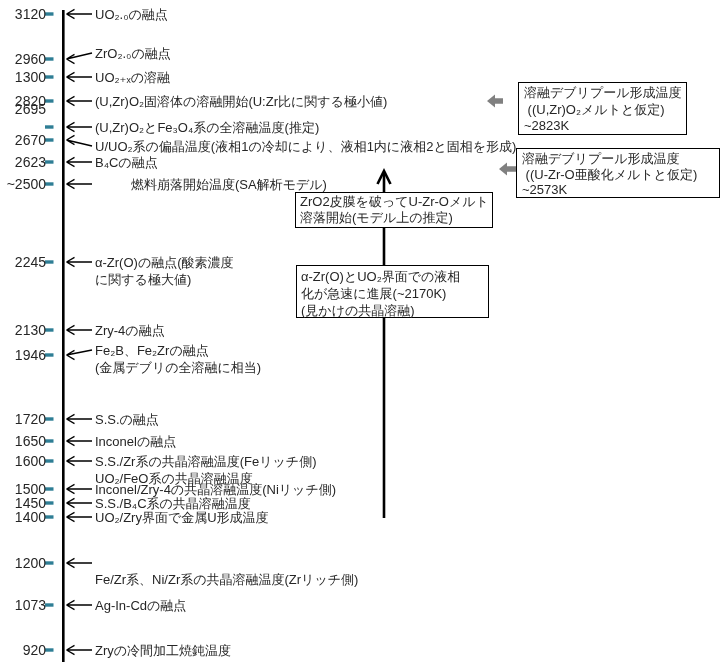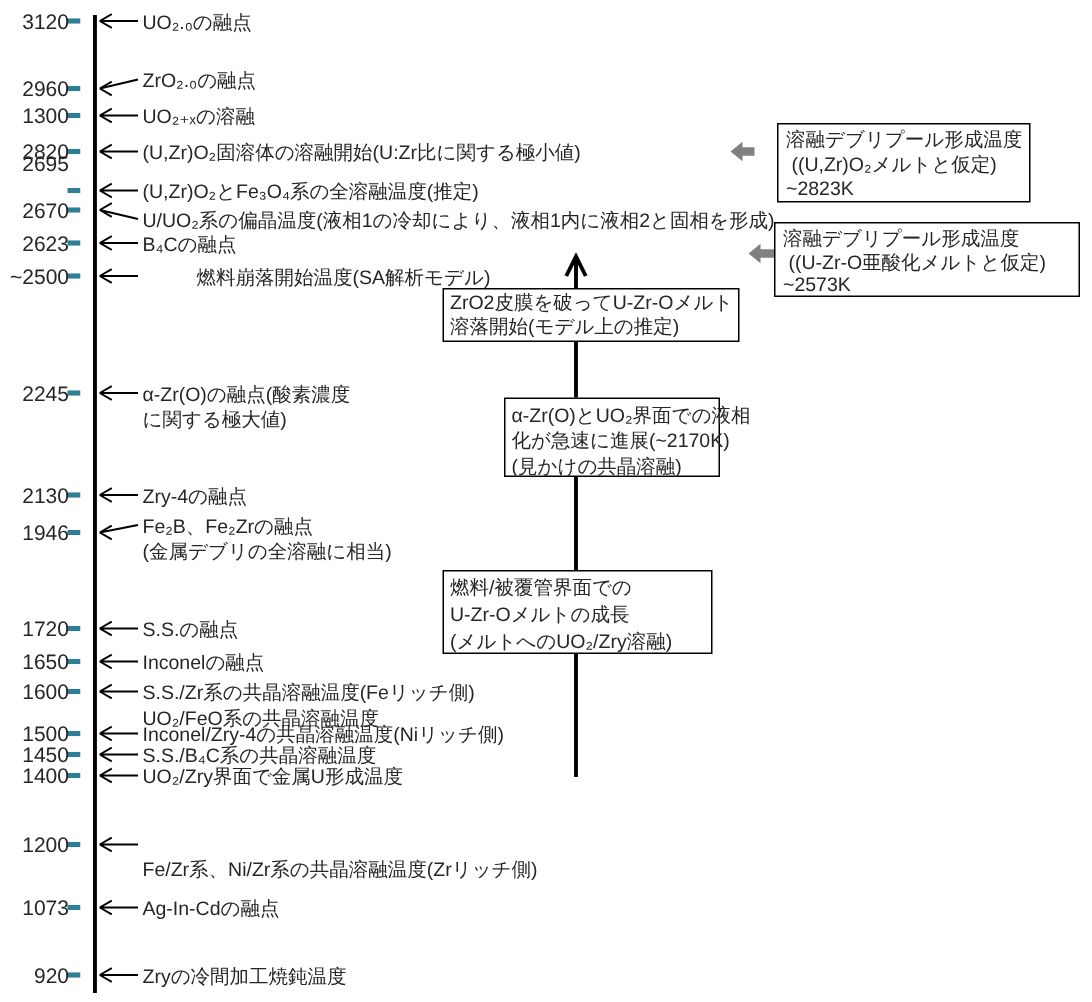--- a/index.html
+++ b/index.html
@@ -14,21 +14,21 @@
   }
   .evt{
     position:absolute;left:95px;font-size:13px;line-height:17px;
     color:#262626;white-space:pre;z-index:2;
   }
   .box{
     position:absolute;background:#ffffff;border:1.4px solid #000000;
     color:#262626;font-size:13px;white-space:pre;box-sizing:border-box;z-index:3;
   }
   .pos-b1{left:295px;top:192px;width:198px;height:36px;line-height:16px;padding:1px 4px;}
-  .pos-b2{left:296px;top:265px;width:144px;height:53px;line-height:17px;padding:2px 4px;margin-left:40px;}
+  .pos-b2{left:296px;top:265px;width:193px;height:53px;line-height:17px;padding:2px 4px;}
   .pos-b3{left:295px;top:380px;width:180px;height:56px;line-height:18px;padding:2px 4px;}
   .pos-r1{left:518px;top:82px;width:169px;height:53px;line-height:16.5px;padding:2px 5px;}
   .pos-r2{left:516px;top:148px;width:204px;height:50px;line-height:15.5px;padding:2px 5px;}
 </style>
 </head>
 <body>
 
 <div class="figure">
   <svg class="gfx" width="728" height="668" viewBox="0 0 728 668">
       <rect x="62" y="10" width="2.6" height="652" fill="#000000"></rect>
@@ -122,23 +122,20 @@
       <div class="evt" style="top: 596.5px;">Ag-In-Cdの融点</div>
       <div class="temp" style="top: 641px;">920</div>
       <div class="evt" style="top: 641.5px;">Zryの冷間加工焼鈍温度</div>
     </div>
 
   <div class="box pos-b1">ZrO2皮膜を破ってU-Zr-Oメルト
 溶落開始(モデル上の推定)</div>
   <div class="box pos-b2">α-Zr(O)とUO₂界面での液相
 化が急速に進展(~2170K)
 (見かけの共晶溶融)</div>
-  <div class="box pos-b3">燃料/被覆管界面での
-U-Zr-Oメルトの成長
-(メルトへのUO₂/Zry溶融)</div>
 
   <div class="box pos-r1">溶融デブリプール形成温度
 &nbsp;((U,Zr)O₂メルトと仮定)
 ~2823K</div>
   <div class="box pos-r2">溶融デブリプール形成温度
 &nbsp;((U-Zr-O亜酸化メルトと仮定)
 ~2573K</div>
 </div>
 
 </body></html>

